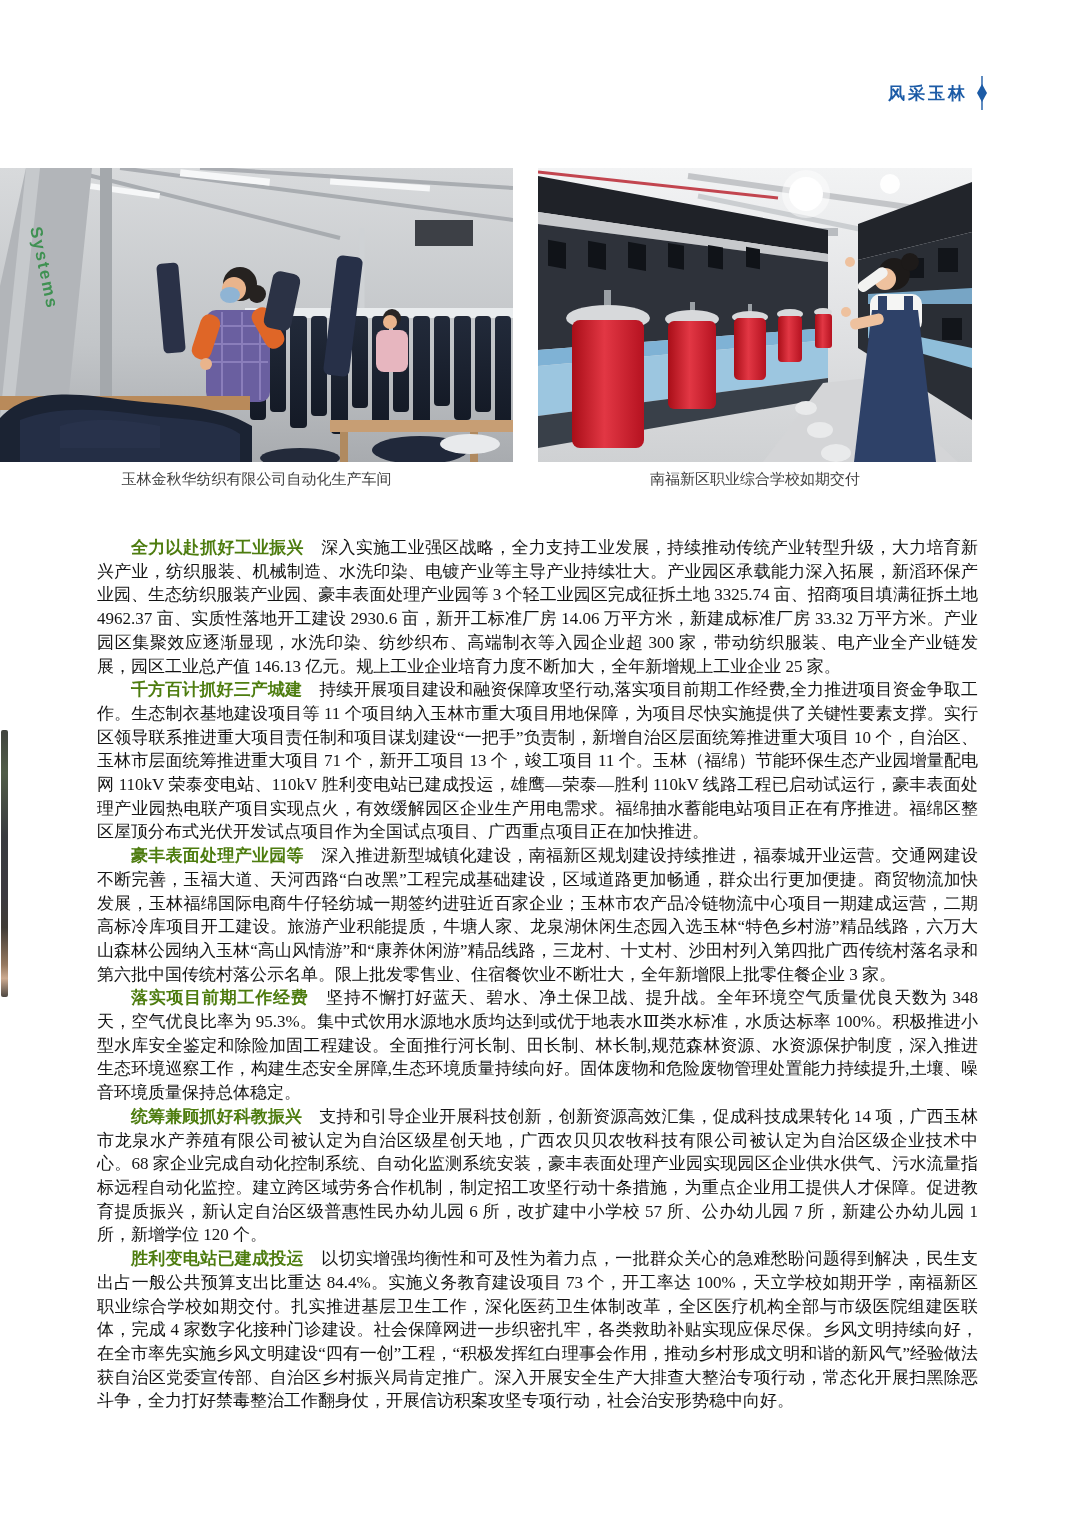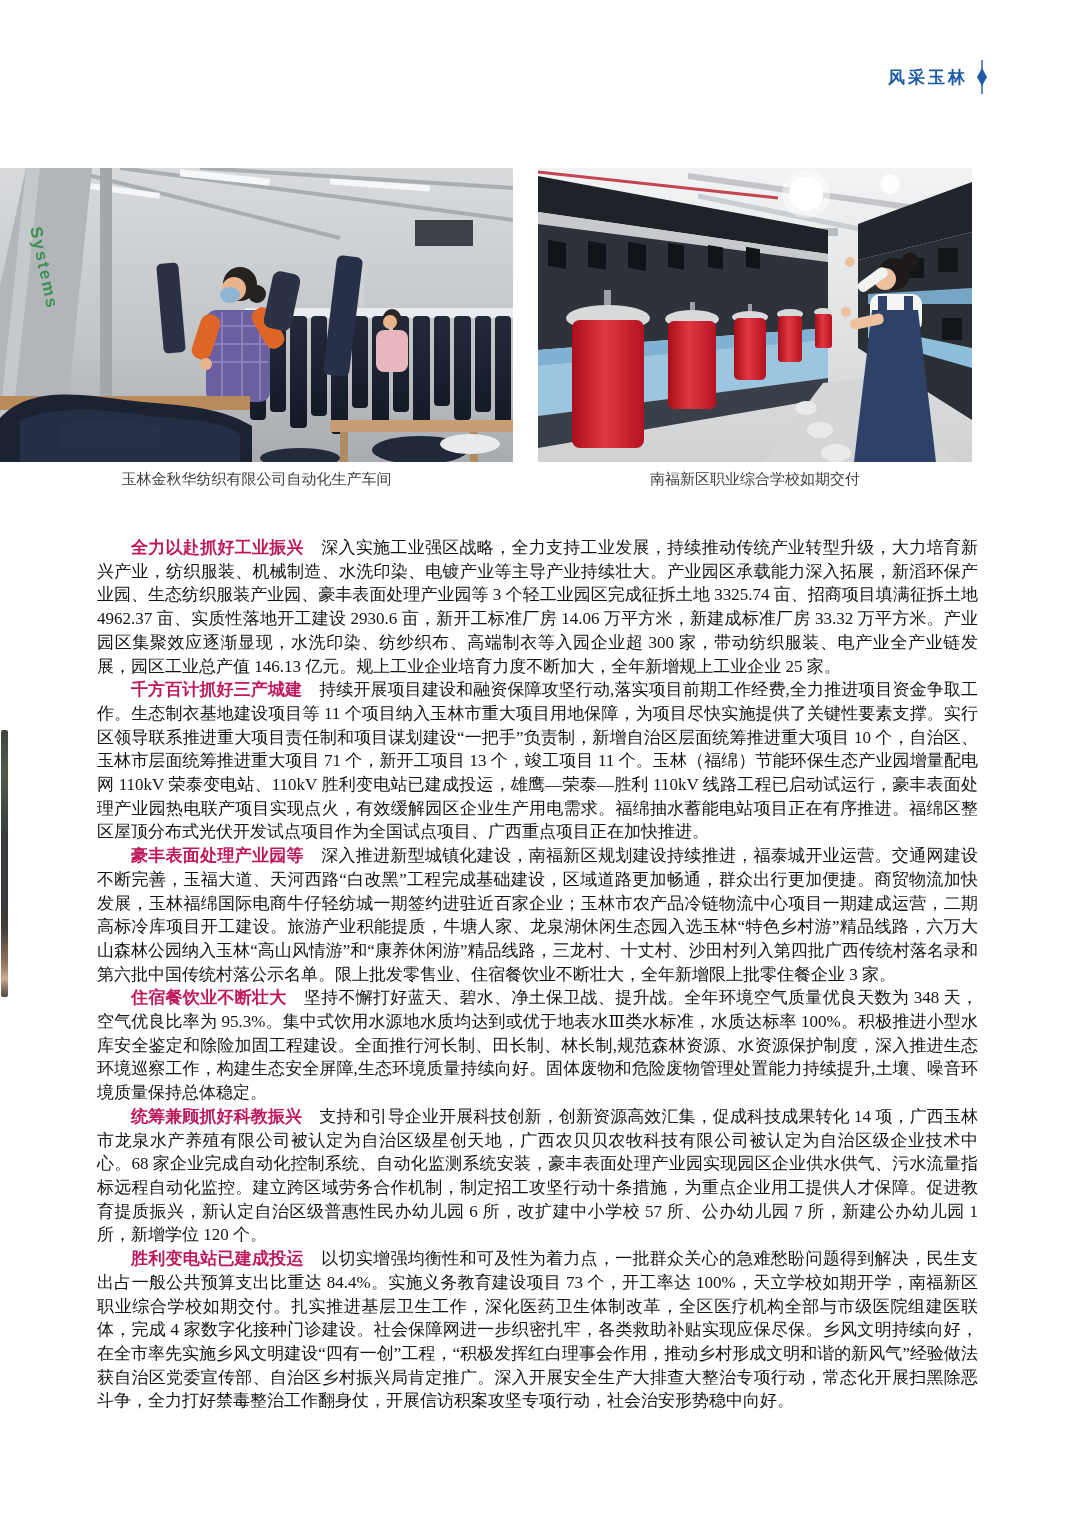--- a/index.html
+++ b/index.html
@@ -1,36 +1,36 @@
 <!DOCTYPE html>
 <html><head>
 <meta charset="utf-8">
 <style>
   html,body{margin:0;padding:0;background:#ffffff;}
   .page{position:relative;width:1074px;height:1520px;background:#ffffff;overflow:hidden;
         font-family:"Liberation Serif","DejaVu Serif",serif;}
   
-  .masthead{position:absolute;top:60px;right:86px;display:flex;align-items:center;gap:8px;}
+  .masthead{position:absolute;top:76px;right:86px;display:flex;align-items:center;gap:8px;}
   .masthead-label{color:#1c5ba6;font-family:"Liberation Sans","DejaVu Sans",sans-serif;
         font-size:17px;font-weight:600;letter-spacing:3px;}
   .diamond-icon{width:12px;height:34px;display:block;}
   
   .photo{position:absolute;top:168px;height:294px;overflow:hidden;background:#b9bcbe;}
   .photo1{left:0;width:513px;}
   .photo2{left:538px;width:434px;}
   .photo svg{display:block;}
   .caption{position:absolute;top:470px;height:22px;text-align:center;
         font-family:"Liberation Sans","DejaVu Sans",sans-serif;font-size:15px;color:#404040;}
   .caption1{left:0;width:513px;}
   .caption2{left:538px;width:434px;}
   
   .article{position:absolute;left:97px;top:536px;width:881px;color:#141414;
         font-size:17px;line-height:23.7px;text-align:justify;text-justify:inter-ideograph;}
   .article p{margin:0;text-indent:34px;}
-  .article b{font-family:"Liberation Sans","DejaVu Sans",sans-serif;font-weight:700;color:#be185d;}
+  .article b{font-family:"Liberation Sans","DejaVu Sans",sans-serif;font-weight:700;color:#4d7c0f;}
   
   .edge-bleed{position:absolute;left:1px;top:730px;width:7px;height:267px;border-radius:2px;
         background:linear-gradient(180deg,#2c2f29 0%,#3d4a33 16%,#23252a 40%,#26242a 62%,
                    #2b2620 74%,#8a6a4e 88%,#c7a184 93%,#3a332c 100%);opacity:.9;}
 </style>
 </head>
 <body>
 
 <div class="page">
 
@@ -235,20 +235,20 @@
     </svg>
   </div>
 
   <div class="caption caption1">玉林金秋华纺织有限公司自动化生产车间</div>
   <div class="caption caption2">南福新区职业综合学校如期交付</div>
 
   <div class="article">
     <p><b>全力以赴抓好工业振兴</b><span>　深入实施工业强区战略，全力支持工业发展，持续推动传统产业转型升级，大力培育新兴产业，纺织服装、机械制造、水洗印染、电镀产业等主导产业持续壮大。产业园区承载能力深入拓展，新滔环保产业园、生态纺织服装产业园、豪丰表面处理产业园等 3 个轻工业园区完成征拆土地 3325.74 亩、招商项目填满征拆土地 4962.37 亩、实质性落地开工建设 2930.6 亩，新开工标准厂房 14.06 万平方米，新建成标准厂房 33.32 万平方米。产业园区集聚效应逐渐显现，水洗印染、纺纱织布、高端制衣等入园企业超 300 家，带动纺织服装、电产业全产业链发展，园区工业总产值 146.13 亿元。规上工业企业培育力度不断加大，全年新增规上工业企业 25 家。</span></p>
     <p><b>千方百计抓好三产城建</b><span>　持续开展项目建设和融资保障攻坚行动,落实项目前期工作经费,全力推进项目资金争取工作。生态制衣基地建设项目等 11 个项目纳入玉林市重大项目用地保障，为项目尽快实施提供了关键性要素支撑。实行区领导联系推进重大项目责任制和项目谋划建设“一把手”负责制，新增自治区层面统筹推进重大项目 10 个，自治区、玉林市层面统筹推进重大项目 71 个，新开工项目 13 个，竣工项目 11 个。玉林（福绵）节能环保生态产业园增量配电网 110kV 荣泰变电站、110kV 胜利变电站已建成投运，雄鹰—荣泰—胜利 110kV 线路工程已启动试运行，豪丰表面处理产业园热电联产项目实现点火，有效缓解园区企业生产用电需求。福绵抽水蓄能电站项目正在有序推进。福绵区整区屋顶分布式光伏开发试点项目作为全国试点项目、广西重点项目正在加快推进。</span></p>
     <p><b>豪丰表面处理产业园等</b><span>　深入推进新型城镇化建设，南福新区规划建设持续推进，福泰城开业运营。交通网建设不断完善，玉福大道、天河西路“白改黑”工程完成基础建设，区域道路更加畅通，群众出行更加便捷。商贸物流加快发展，玉林福绵国际电商牛仔轻纺城一期签约进驻近百家企业；玉林市农产品冷链物流中心项目一期建成运营，二期高标冷库项目开工建设。旅游产业积能提质，牛塘人家、龙泉湖休闲生态园入选玉林“特色乡村游”精品线路，六万大山森林公园纳入玉林“高山风情游”和“康养休闲游”精品线路，三龙村、十丈村、沙田村列入第四批广西传统村落名录和第六批中国传统村落公示名单。限上批发零售业、住宿餐饮业不断壮大，全年新增限上批零住餐企业 3 家。</span></p>
-    <p><b>住宿餐饮业不断壮大</b><span>　坚持不懈打好蓝天、碧水、净土保卫战、提升战。全年环境空气质量优良天数为 348 天，空气优良比率为 95.3%。集中式饮用水源地水质均达到或优于地表水Ⅲ类水标准，水质达标率 100%。积极推进小型水库安全鉴定和除险加固工程建设。全面推行河长制、田长制、林长制,规范森林资源、水资源保护制度，深入推进生态环境巡察工作，构建生态安全屏障,生态环境质量持续向好。固体废物和危险废物管理处置能力持续提升,土壤、噪音环境质量保持总体稳定。</span></p>
+    <p><b>落实项目前期工作经费</b><span>　坚持不懈打好蓝天、碧水、净土保卫战、提升战。全年环境空气质量优良天数为 348 天，空气优良比率为 95.3%。集中式饮用水源地水质均达到或优于地表水Ⅲ类水标准，水质达标率 100%。积极推进小型水库安全鉴定和除险加固工程建设。全面推行河长制、田长制、林长制,规范森林资源、水资源保护制度，深入推进生态环境巡察工作，构建生态安全屏障,生态环境质量持续向好。固体废物和危险废物管理处置能力持续提升,土壤、噪音环境质量保持总体稳定。</span></p>
     <p><b>统筹兼顾抓好科教振兴</b><span>　支持和引导企业开展科技创新，创新资源高效汇集，促成科技成果转化 14 项，广西玉林市龙泉水产养殖有限公司被认定为自治区级星创天地，广西农贝贝农牧科技有限公司被认定为自治区级企业技术中心。68 家企业完成自动化控制系统、自动化监测系统安装，豪丰表面处理产业园实现园区企业供水供气、污水流量指标远程自动化监控。建立跨区域劳务合作机制，制定招工攻坚行动十条措施，为重点企业用工提供人才保障。促进教育提质振兴，新认定自治区级普惠性民办幼儿园 6 所，改扩建中小学校 57 所、公办幼儿园 7 所，新建公办幼儿园 1 所，新增学位 120 个。</span></p>
     <p><b>胜利变电站已建成投运</b><span>　以切实增强均衡性和可及性为着力点，一批群众关心的急难愁盼问题得到解决，民生支出占一般公共预算支出比重达 84.4%。实施义务教育建设项目 73 个，开工率达 100%，天立学校如期开学，南福新区职业综合学校如期交付。扎实推进基层卫生工作，深化医药卫生体制改革，全区医疗机构全部与市级医院组建医联体，完成 4 家数字化接种门诊建设。社会保障网进一步织密扎牢，各类救助补贴实现应保尽保。乡风文明持续向好，在全市率先实施乡风文明建设“四有一创”工程，“积极发挥红白理事会作用，推动乡村形成文明和谐的新风气”经验做法获自治区党委宣传部、自治区乡村振兴局肯定推广。深入开展安全生产大排查大整治专项行动，常态化开展扫黑除恶斗争，全力打好禁毒整治工作翻身仗，开展信访积案攻坚专项行动，社会治安形势稳中向好。</span></p>
   </div>
 
   <div class="edge-bleed"></div>
 
 </div>
 
 </body></html>

